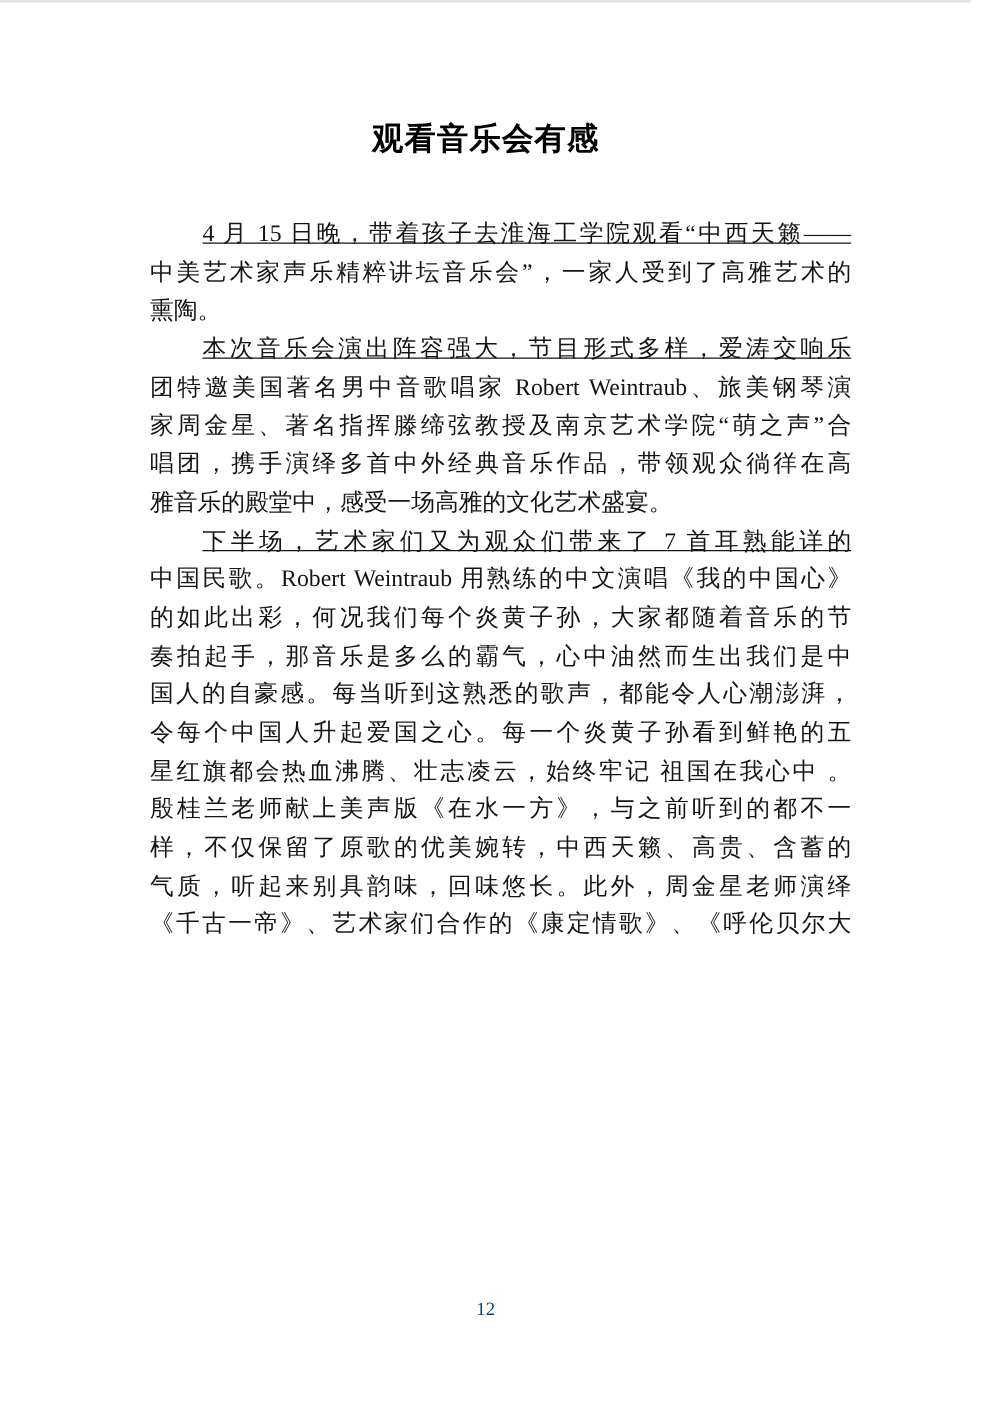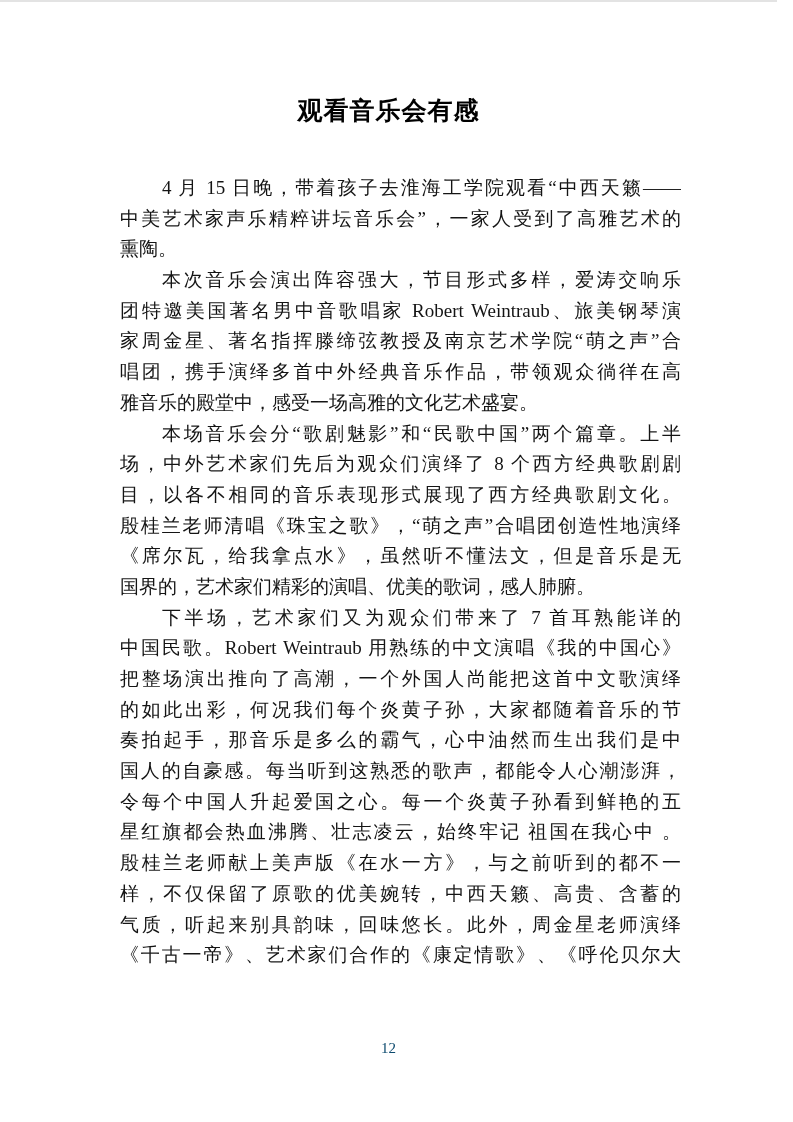--- a/index.html
+++ b/index.html
@@ -46,20 +46,21 @@
     line-height: 30.7px;
     font-size: 19px;
     text-align: justify;
     text-align-last: justify;
     overflow: hidden;
     white-space: normal;
     color: #141414;
   }
   .line.first {
     text-indent: 42px;
+    text-decoration: underline;
   }
   .line.end {
     text-align-last: left;
   }
   .page-num {
     position: absolute;
     top: 1038px;
     left: 0;
     width: 100%;
     text-align: center;
@@ -81,31 +82,22 @@
         <div class="line end">熏陶。</div>
       </div>
       <div class="para">
         <div class="line first">本次音乐会演出阵容强大，节目形式多样，爱涛交响乐</div>
         <div class="line">团特邀美国著名男中音歌唱家 Robert Weintraub、旅美钢琴演</div>
         <div class="line">家周金星、著名指挥滕缔弦教授及南京艺术学院“萌之声”合</div>
         <div class="line">唱团，携手演绎多首中外经典音乐作品，带领观众徜徉在高</div>
         <div class="line end">雅音乐的殿堂中，感受一场高雅的文化艺术盛宴。</div>
       </div>
       <div class="para">
-        <div class="line first">本场音乐会分“歌剧魅影”和“民歌中国”两个篇章。上半</div>
-        <div class="line">场，中外艺术家们先后为观众们演绎了 8 个西方经典歌剧剧</div>
-        <div class="line">目，以各不相同的音乐表现形式展现了西方经典歌剧文化。</div>
-        <div class="line">殷桂兰老师清唱《珠宝之歌》，“萌之声”合唱团创造性地演绎</div>
-        <div class="line">《席尔瓦，给我拿点水》，虽然听不懂法文，但是音乐是无</div>
-        <div class="line end">国界的，艺术家们精彩的演唱、优美的歌词，感人肺腑。</div>
-      </div>
-      <div class="para">
         <div class="line first">下半场，艺术家们又为观众们带来了 7 首耳熟能详的</div>
         <div class="line">中国民歌。Robert Weintraub 用熟练的中文演唱《我的中国心》</div>
-        <div class="line">把整场演出推向了高潮，一个外国人尚能把这首中文歌演绎</div>
         <div class="line">的如此出彩，何况我们每个炎黄子孙，大家都随着音乐的节</div>
         <div class="line">奏拍起手，那音乐是多么的霸气，心中油然而生出我们是中</div>
         <div class="line">国人的自豪感。每当听到这熟悉的歌声，都能令人心潮澎湃，</div>
         <div class="line">令每个中国人升起爱国之心。每一个炎黄子孙看到鲜艳的五</div>
         <div class="line">星红旗都会热血沸腾、壮志凌云，始终牢记 祖国在我心中 。</div>
         <div class="line">殷桂兰老师献上美声版《在水一方》，与之前听到的都不一</div>
         <div class="line">样，不仅保留了原歌的优美婉转，中西天籁、高贵、含蓄的</div>
         <div class="line">气质，听起来别具韵味，回味悠长。此外，周金星老师演绎</div>
         <div class="line">《千古一帝》、艺术家们合作的《康定情歌》、《呼伦贝尔大</div>
       </div>

